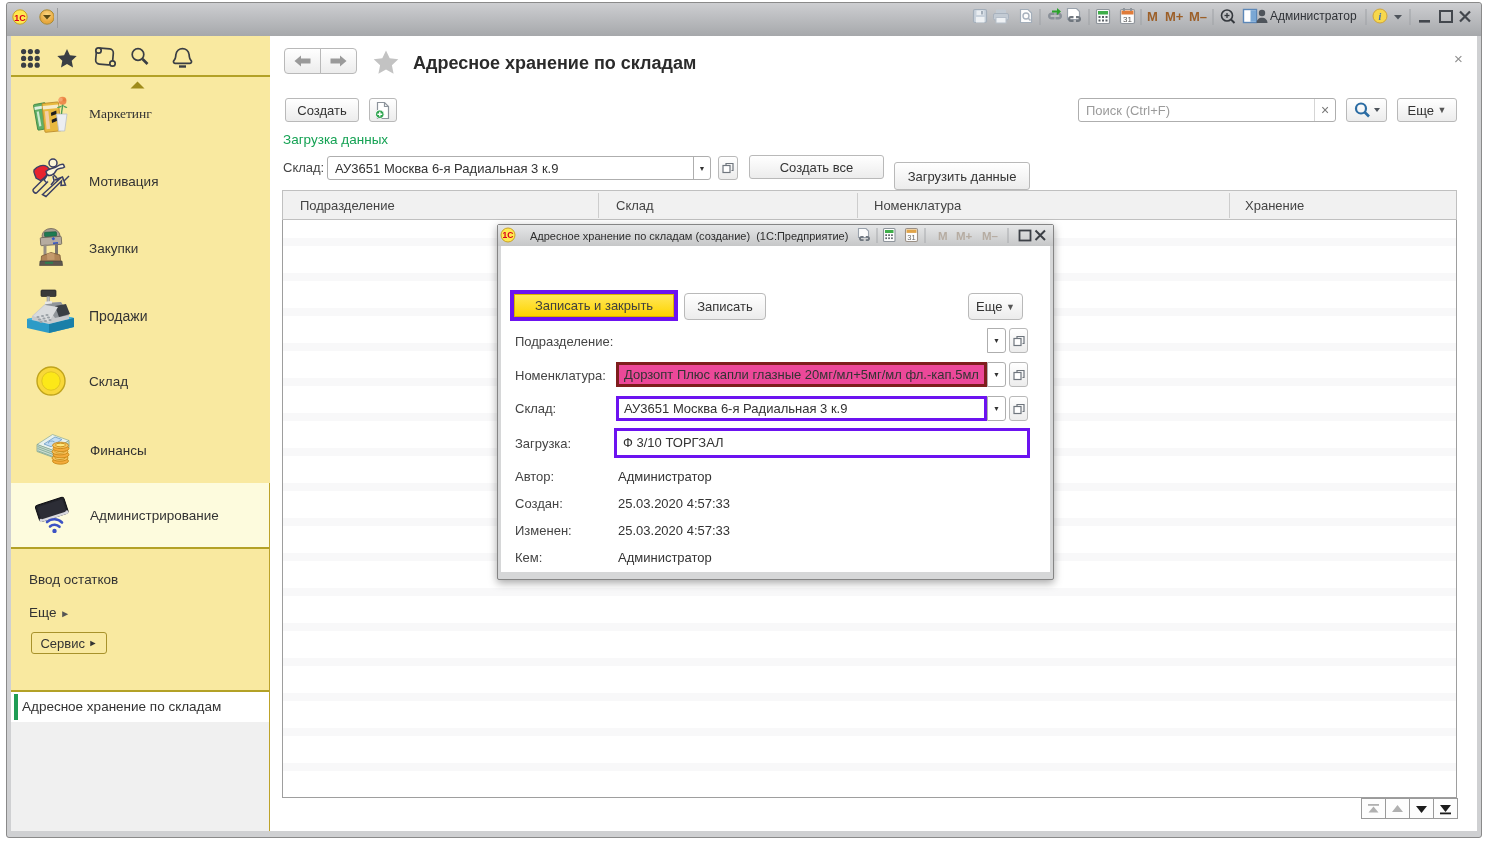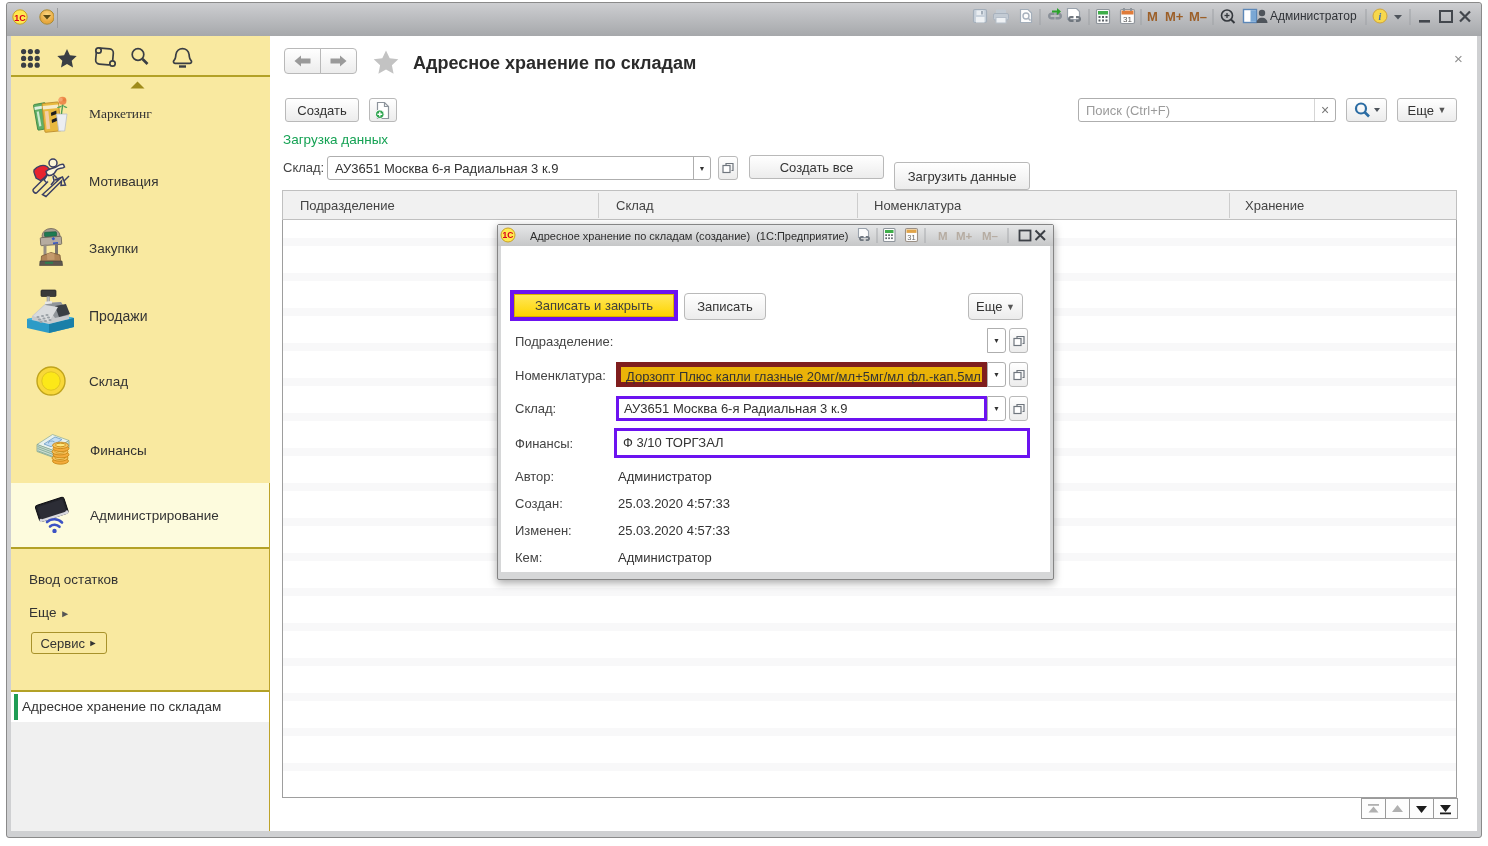--- a/index.html
+++ b/index.html
@@ -399,21 +399,21 @@
   <div class="abs glabel" style="left:515px;top:334px;">Подразделение:</div>
   <div class="abs" style="left:987px;top:328px;width:19px;height:25px;border:1px solid #aeaeae;border-radius:0 3px 3px 0;background:#fff;display:flex;align-items:center;justify-content:center;font-size:7px;color:#333;">▼</div>
   <div class="btn" style="left:1009px;top:328px;width:19px;height:25px;">
       <svg width="12" height="12" viewBox="0 0 12 12">
       <rect x="1" y="3.5" width="7" height="7" fill="#fff" stroke="#6f767e" stroke-width="1.2"></rect>
       <path d="M4 3 v-1.5 h7 v7 h-1.5" fill="none" stroke="#6f767e" stroke-width="1.2"></path>
     </svg>
     </div>
 
   <div class="abs glabel" style="left:515px;top:368px;">Номенклатура:</div>
-  <div class="abs" id="f2" style="left:616px;top:362px;width:371px;height:25px;border:5px solid #7f1d1d;background:#eab308;">
+  <div class="abs" id="f2" style="left:616px;top:362px;width:371px;height:25px;border:3px solid #7f1d1d;background:#ec4899;">
       <span style="position:absolute;left:5px;top:2px;font-size:13px;color:#333;">Дорзопт Плюс капли глазные 20мг/мл+5мг/мл фл.-кап.5мл</span>
     </div>
   <div class="abs" style="left:987px;top:362px;width:19px;height:25px;border:1px solid #aeaeae;border-radius:0 3px 3px 0;background:#fff;display:flex;align-items:center;justify-content:center;font-size:7px;color:#333;">▼</div>
   <div class="btn" style="left:1009px;top:362px;width:19px;height:25px;">
       <svg width="12" height="12" viewBox="0 0 12 12">
       <rect x="1" y="3.5" width="7" height="7" fill="#fff" stroke="#6f767e" stroke-width="1.2"></rect>
       <path d="M4 3 v-1.5 h7 v7 h-1.5" fill="none" stroke="#6f767e" stroke-width="1.2"></path>
     </svg>
     </div>
 
@@ -422,21 +422,21 @@
       <span style="position:absolute;left:5px;top:2px;font-size:13px;color:#333;">АУ3651 Москва 6-я Радиальная 3 к.9</span>
     </div>
   <div class="abs" style="left:987px;top:396px;width:19px;height:25px;border:1px solid #aeaeae;border-radius:0 3px 3px 0;background:#fff;display:flex;align-items:center;justify-content:center;font-size:7px;color:#333;">▼</div>
   <div class="btn" style="left:1009px;top:396px;width:19px;height:25px;">
       <svg width="12" height="12" viewBox="0 0 12 12">
       <rect x="1" y="3.5" width="7" height="7" fill="#fff" stroke="#6f767e" stroke-width="1.2"></rect>
       <path d="M4 3 v-1.5 h7 v7 h-1.5" fill="none" stroke="#6f767e" stroke-width="1.2"></path>
     </svg>
     </div>
 
-  <div class="abs glabel" style="left:515px;top:436px;">Финансы:</div>
+  <div class="abs glabel" style="left:515px;top:436px;">Загрузка:</div>
   <div class="abs" id="f4" style="left:614px;top:428px;width:416px;height:30px;border:3px solid #6c13f0;background:#fff;">
       <span style="position:absolute;left:6px;top:4px;font-size:13px;color:#333;">Ф 3/10 ТОРГЗАЛ</span>
     </div>
 
   <div class="abs glabel" style="left:515px;top:469px;">Автор:</div>
   <div class="abs" style="left:618px;top:469px;font-size:13px;color:#333;">Администратор</div>
   <div class="abs glabel" style="left:515px;top:496px;">Создан:</div>
   <div class="abs" style="left:618px;top:496px;font-size:13px;color:#333;">25.03.2020 4:57:33</div>
   <div class="abs glabel" style="left:515px;top:523px;">Изменен:</div>
   <div class="abs" style="left:618px;top:523px;font-size:13px;color:#333;">25.03.2020 4:57:33</div>

